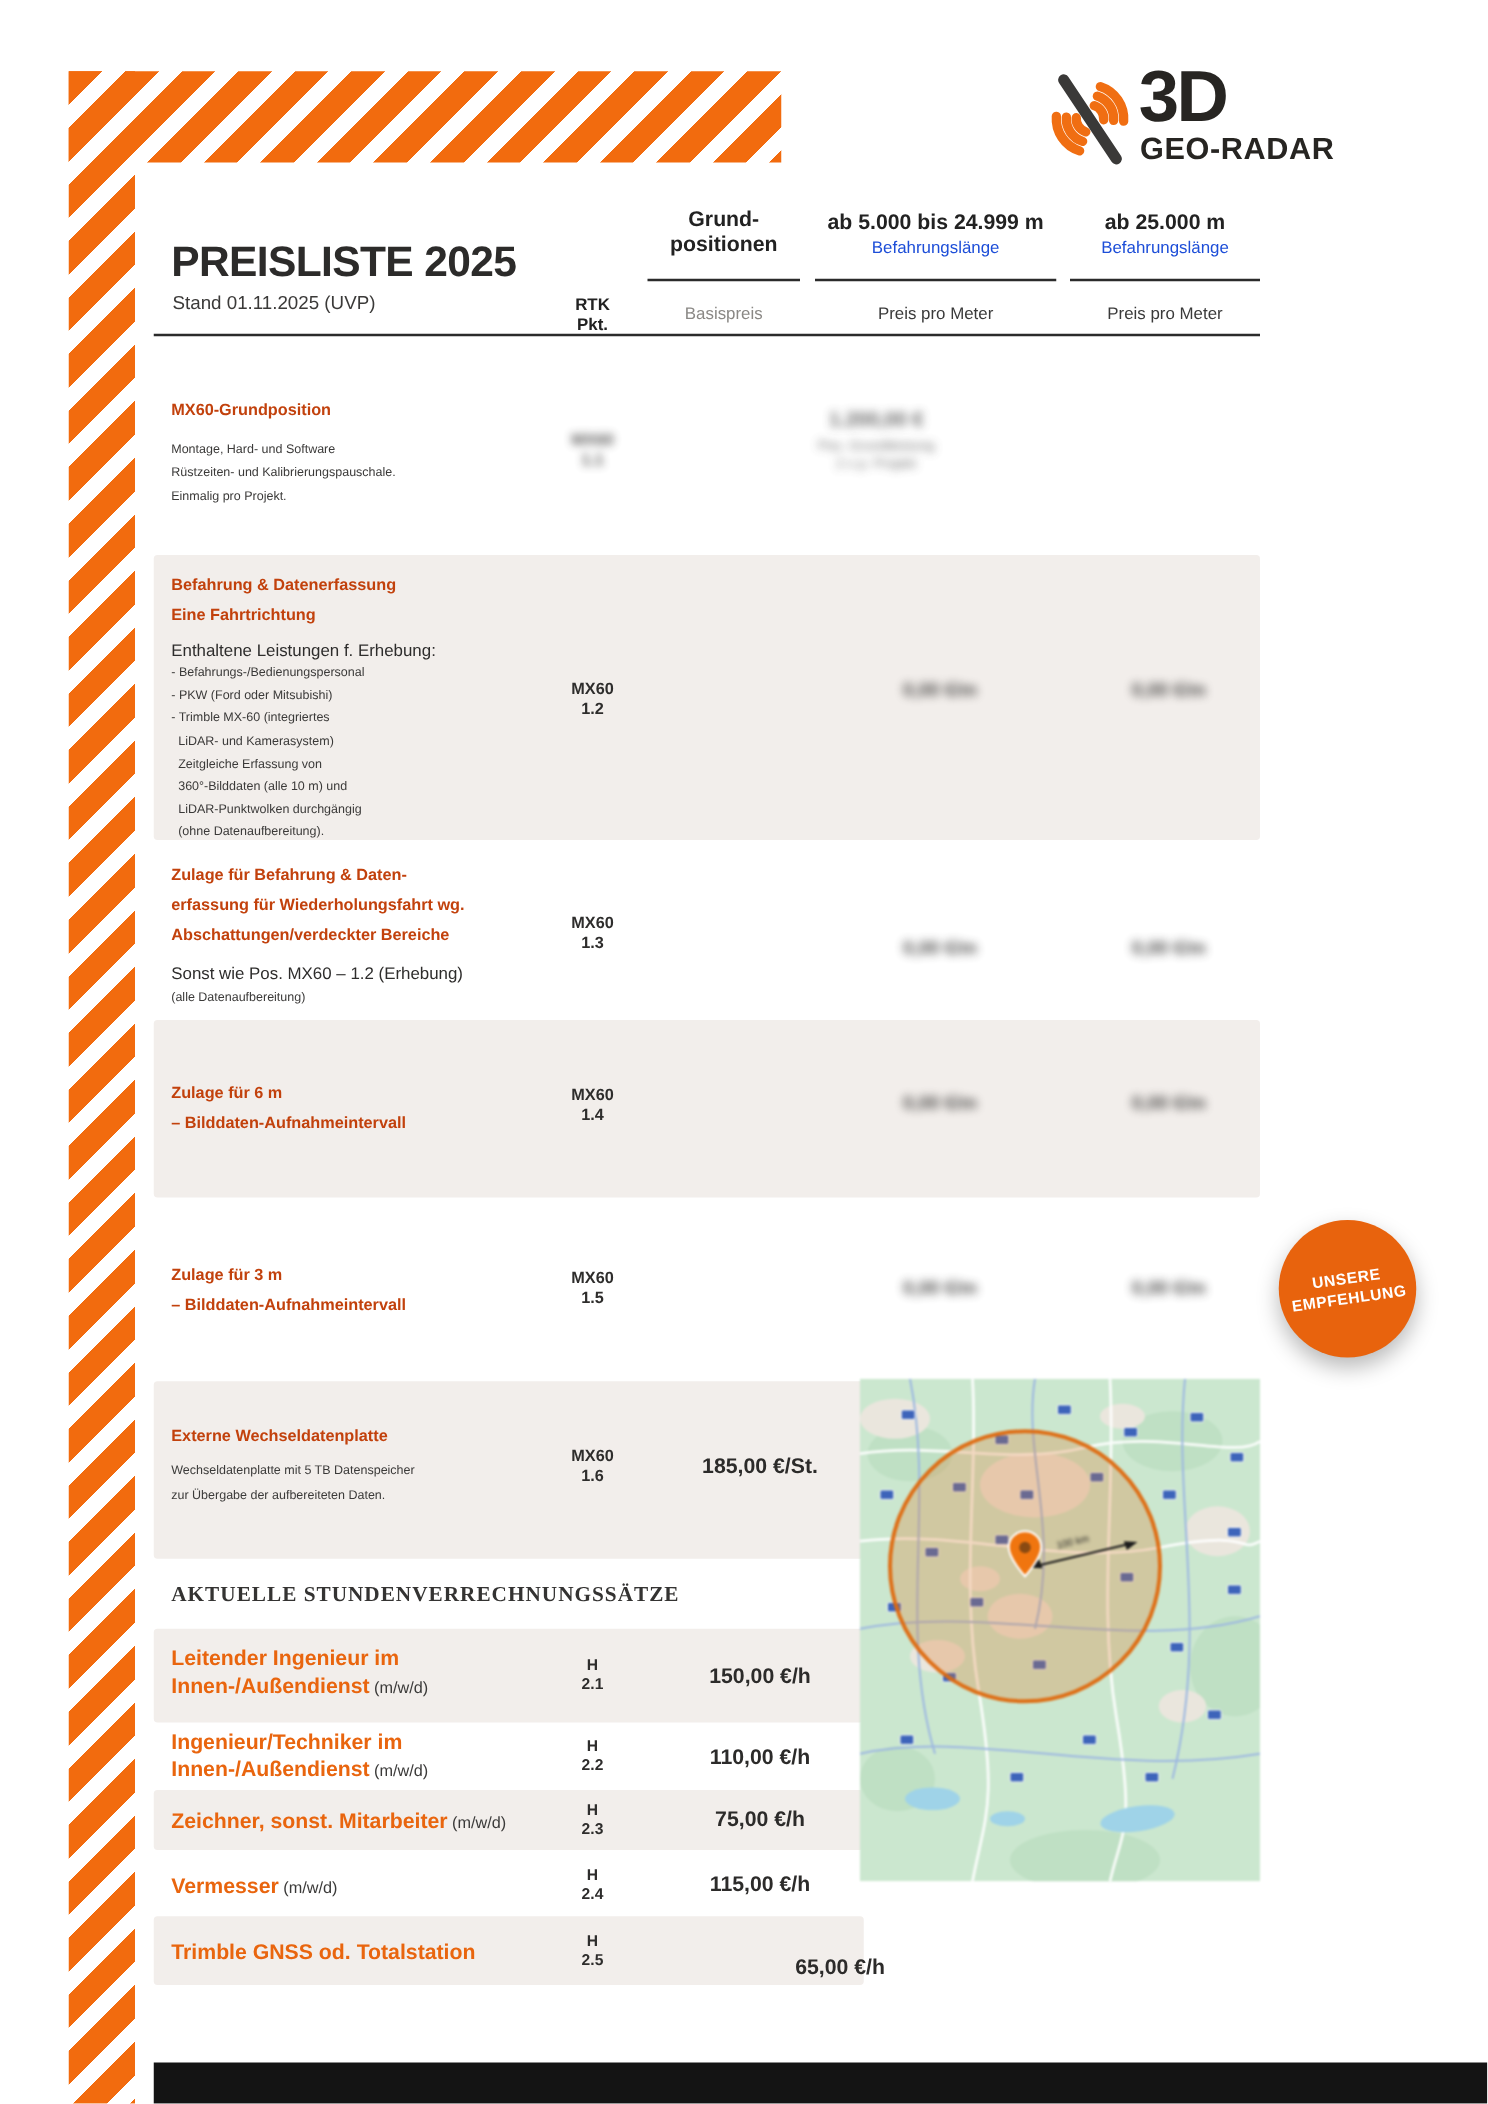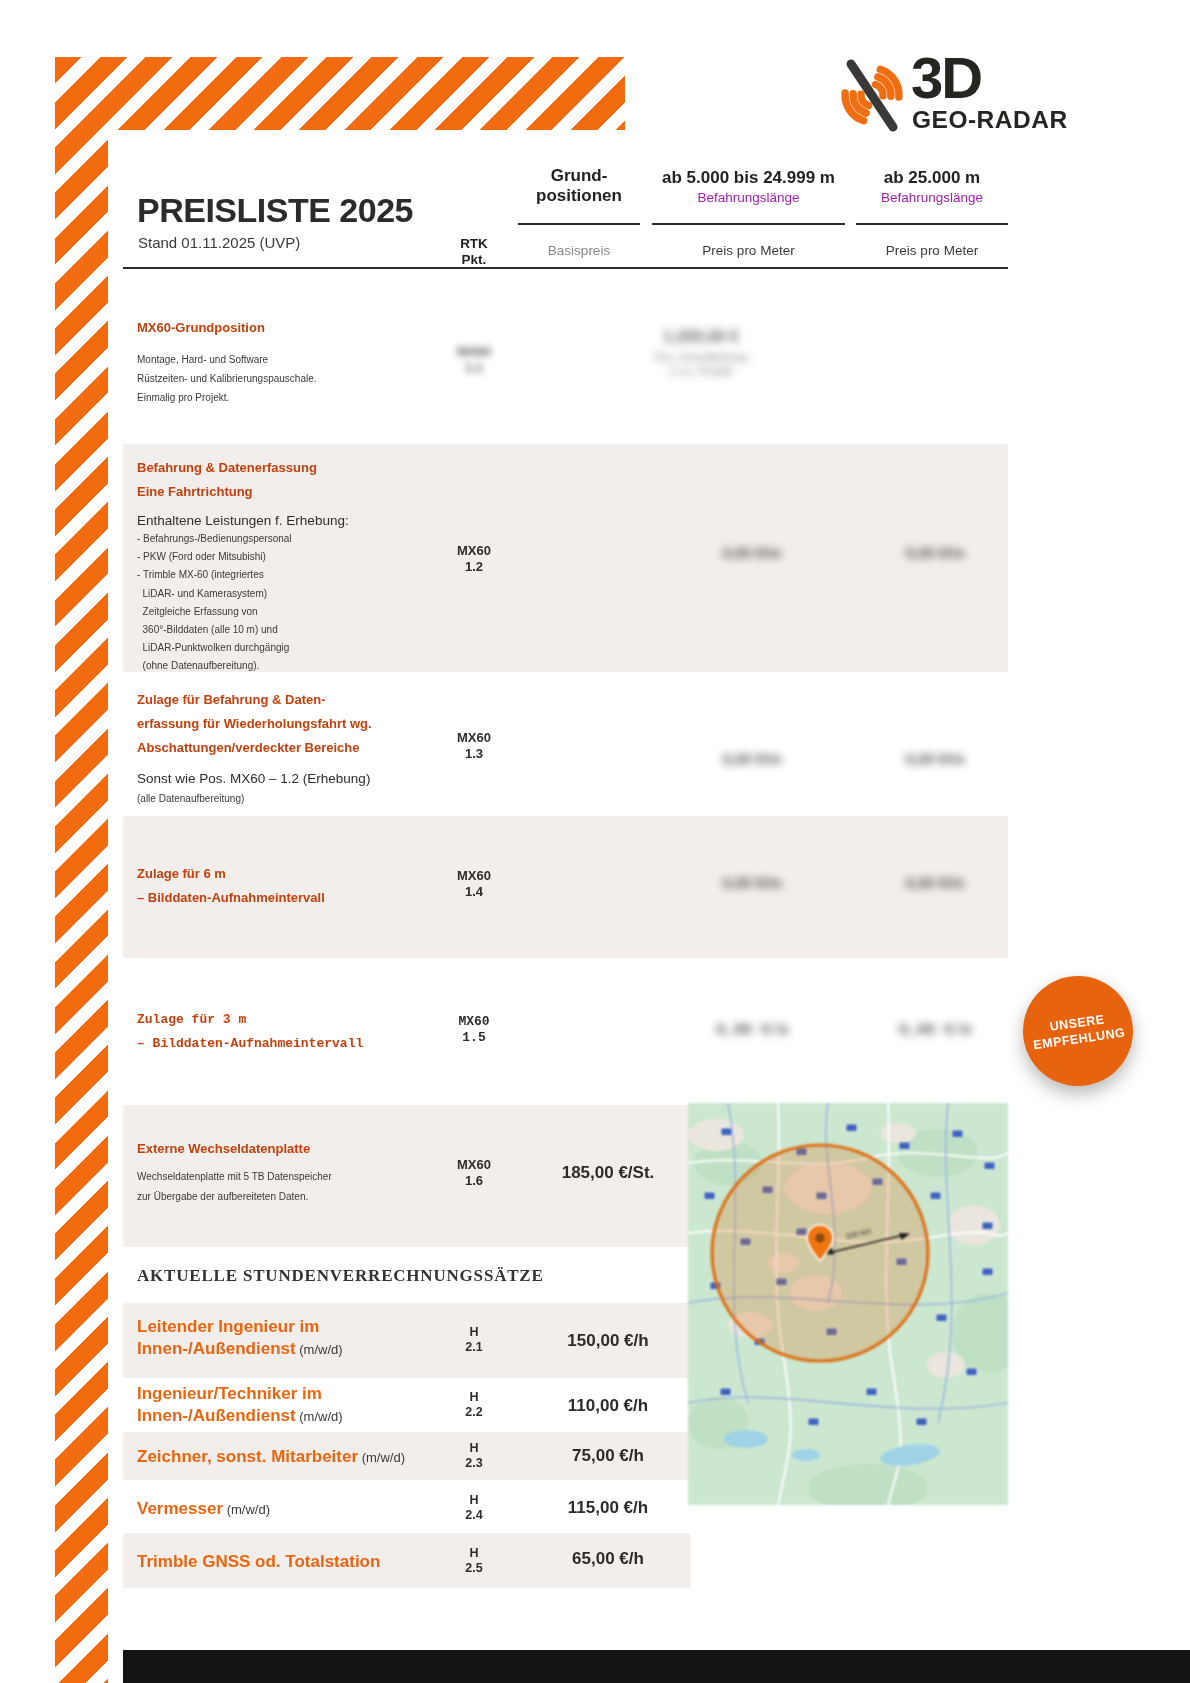--- a/index.html
+++ b/index.html
@@ -5,21 +5,21 @@
   html,body{margin:0;padding:0;background:#ffffff;}
   #page{position:relative;width:1190px;height:1683px;background:#ffffff;overflow:hidden;
         font-family:"Liberation Sans",sans-serif;color:#3b3a39;}
   .abs{position:absolute;}
   .pre{white-space:pre;}
   .ml{white-space:pre-line;}
   .stripes{background:repeating-linear-gradient(135deg,#f26b0e 0 19px,#ffffff 19px 32px);}
   .pagetitle{font-size:34px;font-weight:800;letter-spacing:-0.5px;color:#2c2b2a;line-height:36px;}
   .subtitle{font-size:15px;color:#3b3a39;}
   .colhead{font-size:17px;font-weight:bold;color:#222;text-align:center;line-height:20px;}
-  .colsub{font-size:13.5px;color:#a21caf;text-align:center;}
+  .colsub{font-size:13.5px;color:#1d4ed8;text-align:center;}
   .colmeter{font-size:13.5px;color:#3a3a3a;text-align:center;}
   .basisgray{font-size:13.5px;color:#8a8885;text-align:center;}
   .rtkhead{font-size:13.5px;font-weight:bold;color:#222;text-align:center;line-height:16px;}
   .rule{background:#2b2b2b;}
   .graybox{background:#f2eeeb;border-radius:3px;}
   .sectitle{font-size:13px;font-weight:bold;color:#c2410c;line-height:24px;}
   .body{font-size:10px;line-height:19px;color:#3b3a39;}
   .bodybold{font-size:13.5px;font-weight:normal;color:#2e2d2c;line-height:18px;}
   .code{font-size:13px;font-weight:bold;color:#2e2d2c;text-align:center;line-height:16px;}
   .price{font-size:17px;font-weight:bold;color:#2c2b2a;text-align:center;}
@@ -125,21 +125,21 @@
 
   <div class="abs graybox" style="left:123px;top:816px;width:885px;height:142px;">
     <div class="abs sectitle ml" style="left:14px;top:46px;width:340px;">Zulage für 6 m
 – Bilddaten-Aufnahmeintervall</div>
     <div class="abs code ml" style="left:321px;top:52px;width:60px;">MX60
 1.4</div>
     <div class="abs price redacted" style="left:569px;top:58px;width:120px;font-size:15px;">0,00 €/m</div>
     <div class="abs price redacted" style="left:752px;top:58px;width:120px;font-size:15px;">0,00 €/m</div>
   </div>
 
-  <div class="abs" style="left:123px;top:1008px;width:885px;height:80px;font-family:Liberation Mono, monospace;">
+  <div class="abs" style="left:123px;top:1008px;width:885px;height:80px;">
     <div class="abs sectitle ml" style="left:14px;top:0px;width:340px;">Zulage für 3 m
 – Bilddaten-Aufnahmeintervall</div>
     <div class="abs code ml" style="left:321px;top:6px;width:60px;">MX60
 1.5</div>
     <div class="abs price redacted" style="left:569px;top:14px;width:120px;font-size:15px;">0,00 €/m</div>
     <div class="abs price redacted" style="left:752px;top:14px;width:120px;font-size:15px;">0,00 €/m</div>
   </div>
 
   <div class="abs badge" style="left:1023px;top:976px;width:110px;height:110px;">
     <div class="badgetext">
@@ -186,21 +186,21 @@
     <div class="abs" style="left:14px;top:18px;width:360px;"><span class="hourtitle">Vermesser</span><span class="hoursuffix"> (m/w/d)</span></div>
     <div class="abs code ml" style="left:321px;top:13px;width:60px;font-size:12.5px;line-height:15px;">H
 2.4</div>
     <div class="abs price" style="left:385px;top:18px;width:200px;">115,00 €/h</div>
   </div>
 
   <div class="abs graybox" style="left:123px;top:1533px;width:568px;height:55px;">
     <div class="abs" style="left:14px;top:18px;width:360px;"><span class="hourtitle">Trimble GNSS od. Totalstation</span><span class="hoursuffix"></span></div>
     <div class="abs code ml" style="left:321px;top:13px;width:60px;font-size:12.5px;line-height:15px;">H
 2.5</div>
-    <div class="abs price" style="left:385px;top:16px;width:200px;">65,00 €/h</div>
+    <div class="abs price" style="left:385px;top:31px;width:200px;text-align:right;">65,00 €/h</div>
   </div>
 
   <svg class="abs mapwrap" style="left:688px;top:1103px;" width="320" height="402" viewBox="0 0 320 402">
     <rect x="0" y="0" width="320" height="402" fill="#cbe7cf"></rect>
     <g fill="#bfe0c4">
       <ellipse cx="40" cy="60" rx="34" ry="22"></ellipse>
         <ellipse cx="250" cy="50" rx="40" ry="24"></ellipse>
       <ellipse cx="300" cy="230" rx="36" ry="40"></ellipse>
         <ellipse cx="30" cy="320" rx="30" ry="26"></ellipse>
       <ellipse cx="180" cy="385" rx="60" ry="24"></ellipse>

